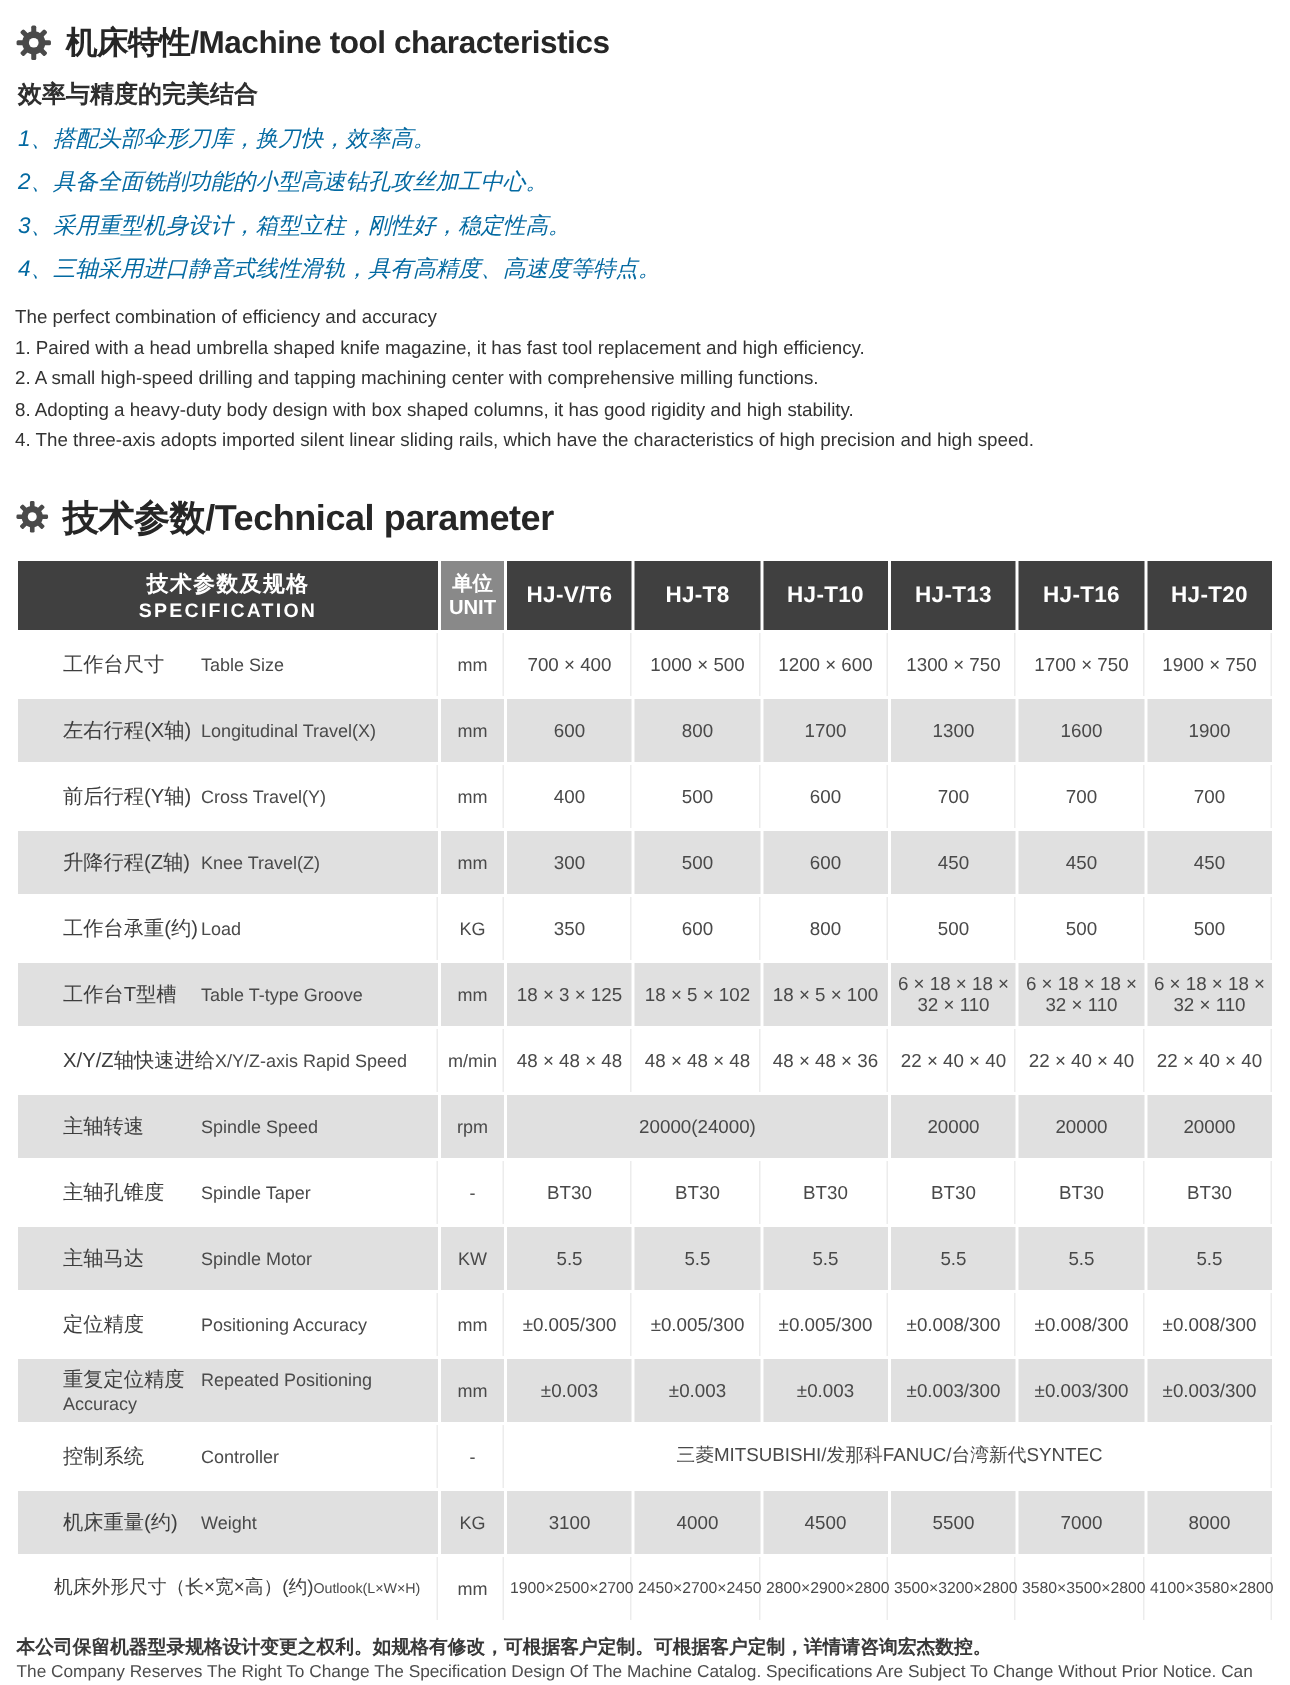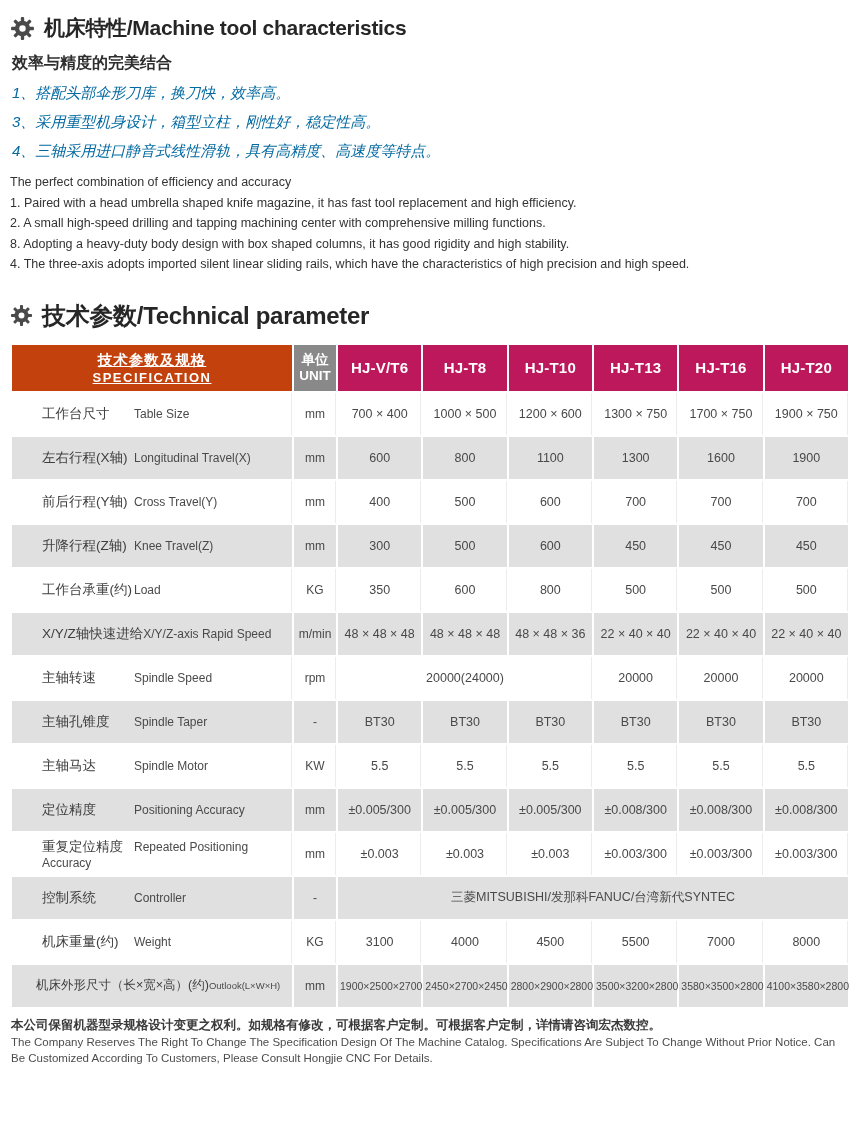--- a/index.html
+++ b/index.html
@@ -24,25 +24,25 @@
   .en-list .pt { font-size:12.5px; line-height:20.5px; color:#333333; }
 
   .sec2 { margin-top:25px; }
 
   table.params {
     width:840px; margin-top:11px;
     border-collapse:separate; border-spacing:2px;
     table-layout:fixed;
   }
   thead th { color:#ffffff; font-weight:bold; vertical-align:middle; height:46px; padding:2px; }
-  th.spec   { background:#c2410c;text-decoration:underline; }
+  th.spec   { background:#404040; }
   th.spec .l1 { font-size:14.5px; letter-spacing:1px; }
   th.spec .l2 { font-size:13px; letter-spacing:1.5px; }
   th.unith  { background:#898989; font-size:13.5px; line-height:1.15; }
-  th.model  { background:#be185d; font-size:15px; letter-spacing:0.2px; }
+  th.model  { background:#404040; font-size:15px; letter-spacing:0.2px; }
 
   tbody td { height:42px; text-align:center; vertical-align:middle;
              font-size:12.5px; color:#494949; padding:2px; white-space:pre-line; }
   tbody tr:nth-child(odd)  td { background:#ffffff; box-shadow:inset -1px 0 0 #ececec; }
   tbody tr:nth-child(even) td { background:#e0e0e0; }
 
   td.lblcell { text-align:left; padding-left:30px; }
   td.lblcell .zh { display:inline-block; font-size:13.5px; color:#3e3e3e; min-width:92px; }
   td.lblcell .en { font-size:12px; color:#4a4a4a; }
   td.unitcell { font-size:12px; padding-left:0; padding-right:0; }
@@ -73,20 +73,21 @@
         <circle cx="12" cy="12" r="3.1" fill="#ffffff"></circle>
       </svg>
     </span>
     <span class="txt">机床特性/Machine tool characteristics</span>
   </div>
 
   <div class="subtitle">效率与精度的完美结合</div>
 
   <div class="zh-list">
     <div class="pt">1、搭配头部伞形刀库，换刀快，效率高。</div>
+    <div class="pt">2、具备全面铣削功能的小型高速钻孔攻丝加工中心。</div>
     <div class="pt">3、采用重型机身设计，箱型立柱，刚性好，稳定性高。</div>
     <div class="pt">4、三轴采用进口静音式线性滑轨，具有高精度、高速度等特点。</div>
   </div>
 
   <div class="en-list">
     <div class="pt">The perfect combination of efficiency and accuracy</div>
     <div class="pt">1. Paired with a head umbrella shaped knife magazine, it has fast tool replacement and high efficiency.</div>
     <div class="pt">2. A small high-speed drilling and tapping machining center with comprehensive milling functions.</div>
     <div class="pt">8. Adopting a heavy-duty body design with box shaped columns, it has good rigidity and high stability.</div>
     <div class="pt">4. The three-axis adopts imported silent linear sliding rails, which have the characteristics of high precision and high speed.</div>
@@ -144,21 +145,21 @@
           <td>1200 × 600</td>
           <td>1300 × 750</td>
           <td>1700 × 750</td>
           <td>1900 × 750</td>
         </tr>
         <tr>
           <td class="lblcell"><span class="zh">左右行程(X轴)</span><span class="en">Longitudinal Travel(X)</span></td>
           <td class="unitcell">mm</td>
           <td>600</td>
           <td>800</td>
-          <td>1100</td>
+          <td>1700</td>
           <td>1300</td>
           <td>1600</td>
           <td>1900</td>
         </tr>
         <tr>
           <td class="lblcell"><span class="zh">前后行程(Y轴)</span><span class="en">Cross Travel(Y)</span></td>
           <td class="unitcell">mm</td>
           <td>400</td>
           <td>500</td>
           <td>600</td>
@@ -178,20 +179,33 @@
         </tr>
         <tr>
           <td class="lblcell"><span class="zh">工作台承重(约)</span><span class="en">Load</span></td>
           <td class="unitcell">KG</td>
           <td>350</td>
           <td>600</td>
           <td>800</td>
           <td>500</td>
           <td>500</td>
           <td>500</td>
+        </tr>
+        <tr>
+          <td class="lblcell"><span class="zh">工作台T型槽</span><span class="en">Table T-type Groove</span></td>
+          <td class="unitcell">mm</td>
+          <td>18 × 3 × 125</td>
+          <td>18 × 5 × 102</td>
+          <td>18 × 5 × 100</td>
+          <td>6 × 18 × 18 ×
+32 × 110</td>
+          <td>6 × 18 × 18 ×
+32 × 110</td>
+          <td>6 × 18 × 18 ×
+32 × 110</td>
         </tr>
         <tr>
           <td class="lblcell"><span class="zh">X/Y/Z轴快速进给</span><span class="en">X/Y/Z-axis Rapid Speed</span></td>
           <td class="unitcell">m/min</td>
           <td>48 × 48 × 48</td>
           <td>48 × 48 × 48</td>
           <td>48 × 48 × 36</td>
           <td>22 × 40 × 40</td>
           <td>22 × 40 × 40</td>
           <td>22 × 40 × 40</td>

